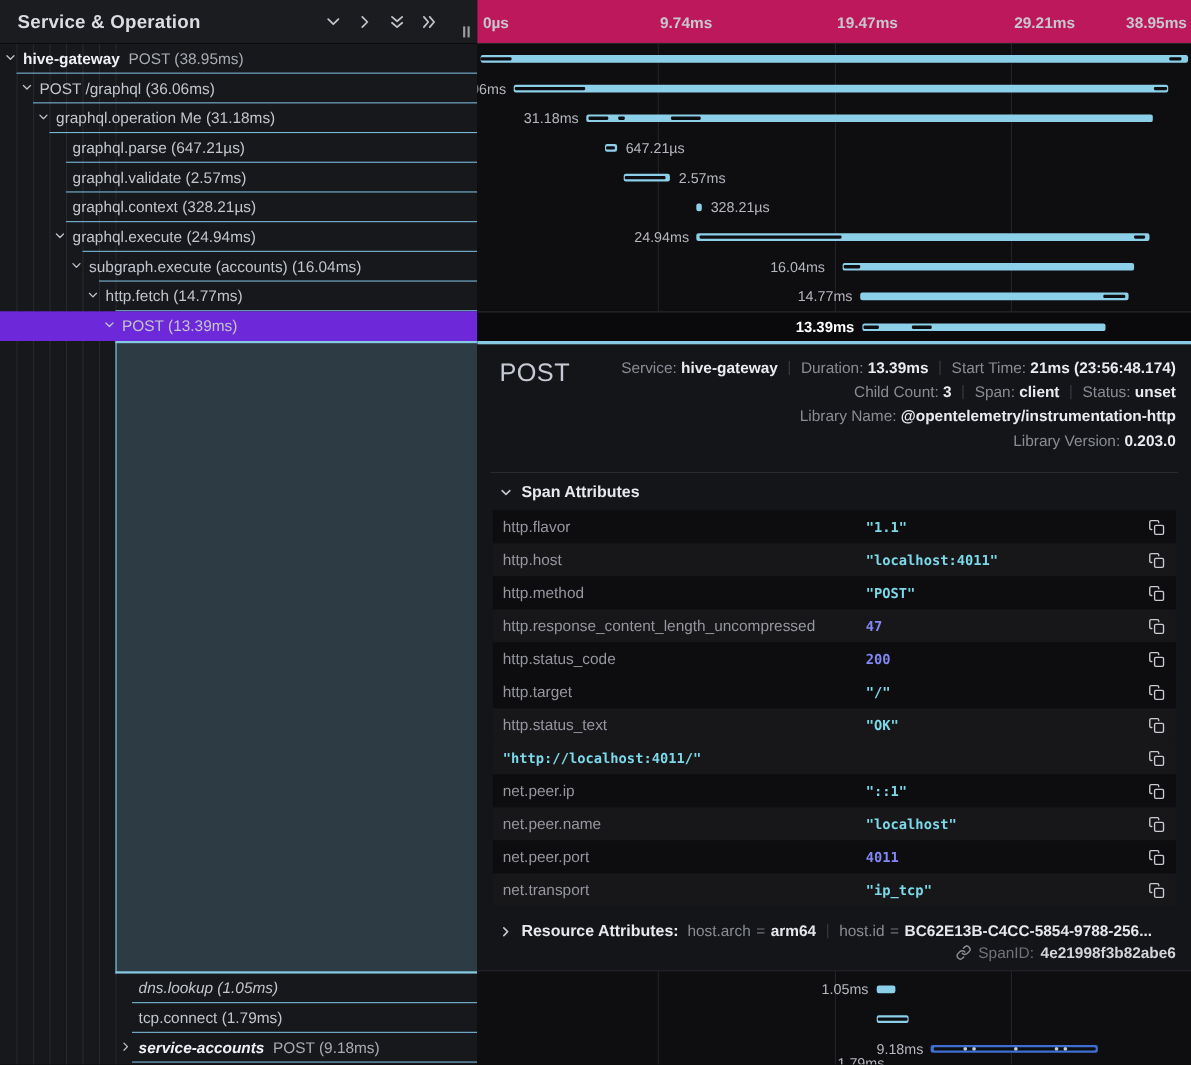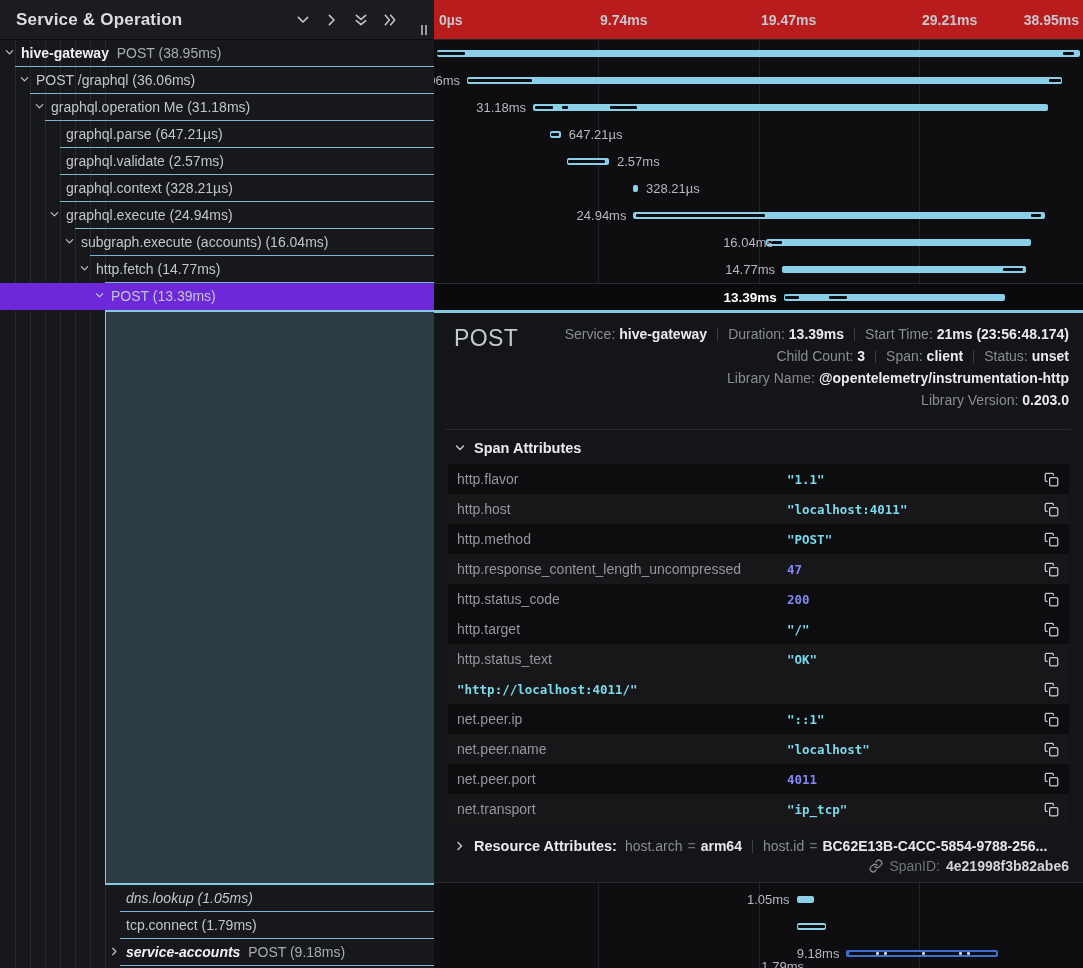--- a/index.html
+++ b/index.html
@@ -10,21 +10,21 @@
   
   .lheader { position:absolute; left:0; top:0; width:434px; height:40px; background:#1b1c20;
              border-bottom:1px solid #0b0b0d; display:flex; align-items:center; }
   .ltitle { font-size:17px; font-weight:700; color:#dcdde3; padding-left:16px; letter-spacing:.2px; flex:0 0 auto; }
   .hicons { margin-left:auto; display:flex; align-items:center; gap:13px; padding-right:36px; }
   .hicon { width:16px; height:16px; display:inline-flex; cursor:pointer; }
   .handle { position:absolute; right:6px; bottom:2px; color:#9a9ba3; font-size:11px; letter-spacing:1px; cursor:col-resize; }
   .handle i { display:inline-block; width:2px; height:10px; background:#9a9ba3; margin:0 1px; }
 
   
-  .theader { position:absolute; left:434px; top:0; width:649px; height:40px; background:#b91c1c;
+  .theader { position:absolute; left:434px; top:0; width:649px; height:40px; background:#be185d;
              border-bottom:1px solid #26262b; overflow:hidden; }
   .tick { position:absolute; top:0; line-height:40px; font-size:14px; font-weight:600; color:#c7c8cf; }
 
   
   .tree { position:absolute; left:0; top:40px; width:434px; height:928px; background:#16181c; overflow:hidden; }
   .guide { position:absolute; top:0; bottom:0; width:1px; background:#26282d; }
   .trow { position:absolute; left:0; width:434px; height:27px; cursor:pointer; }
   .trow.sel { background:#6d28d9; }
   .tchev { position:absolute; top:7px; width:14px; height:14px; }
   .ttext { position:absolute; top:0; line-height:27px; font-size:14px; color:#c3c5cd; white-space:nowrap; }
@@ -271,21 +271,21 @@
         <div class="bar" style="left: 199.449px; width: 411.718px;">
           <div class="seg" style="left: 2.47625px; width: 128.765px;"></div>
           <div class="seg" style="left: 397.851px; width: 9.90501px;"></div>
         </div>
         <span class="blabel" style="right: 456.551px;">24.94ms</span>
       </div>
       <div class="brow" style="top: 189px;">
         <div class="bar" style="left: 332.341px; width: 264.794px;">
           <div class="seg" style="left: 0.825417px; width: 14.8575px;"></div>
         </div>
-        <span class="blabel" style="right: 310px; margin-left: 44px;">16.04ms</span>
+        <span class="blabel" style="right: 333px; margin-left: 44px;">16.04ms</span>
       </div>
       <div class="brow" style="top: 216px;">
         <div class="bar" style="left: 348.024px; width: 243.828px;">
           <div class="seg" style="left: 221.212px; width: 19.81px;"></div>
         </div>
         <span class="blabel" style="right: 307.976px;">14.77ms</span>
       </div>
       <div class="brow tsel" style="top: 243px;">
         <div class="bar" style="left: 349.675px; width: 221.047px;">
           <div class="seg" style="left: 1.65083px; width: 13.2067px;"></div>

